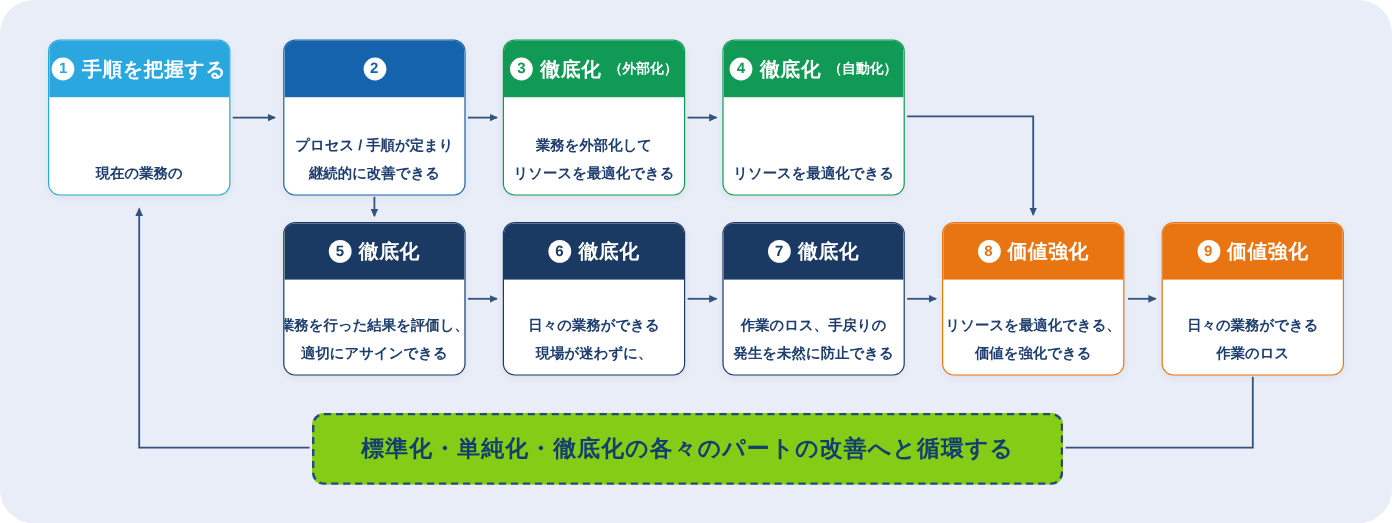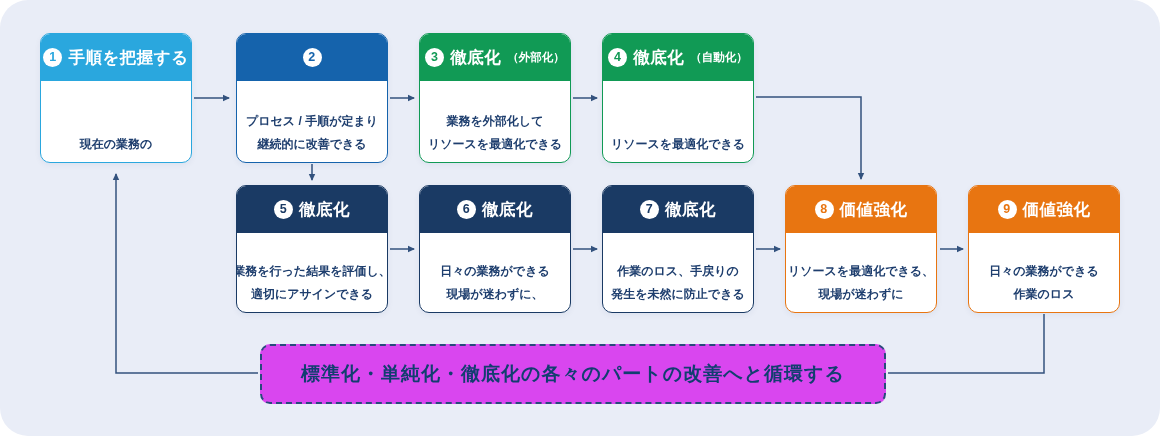--- a/index.html
+++ b/index.html
@@ -45,21 +45,21 @@
   .fbox .body {
     flex:1; display:flex; flex-direction:column;
     align-items:center; justify-content:flex-end;
     text-align:center; padding:0 4px 6px 4px;
     color:#1e3e6e; font-size:12px; font-weight:bold; line-height:23px;
     white-space:nowrap;
   }
 
   .loopbox {
     position:absolute; left:260px; top:344px; width:626px; height:60px;
-    background:#d946ef; border:2px dashed #28497c; border-radius:10px;
+    background:#84cc16; border:2px dashed #28497c; border-radius:10px;
     display:flex; align-items:center; justify-content:center;
     color:#123e70; font-size:19px; font-weight:bold; letter-spacing:1px;
     white-space:nowrap;
   }
 </style>
 </head>
 <body>
 
 <div class="canvas">
 
@@ -166,21 +166,21 @@
   </div>
 
   <div class="fbox row2 b8" style="--c: #e87511;">
     <div class="head">
       <span class="numchip">8</span>
       <span>価値強化</span>
 
     </div>
     <div class="body">
       <span>リソースを最適化できる、</span>
-      <span>現場が迷わずに</span>
+      <span>価値を強化できる</span>
     </div>
   </div>
 
   <div class="fbox row2 b9" style="--c: #e87511;">
     <div class="head">
       <span class="numchip">9</span>
       <span>価値強化</span>
 
     </div>
     <div class="body">

